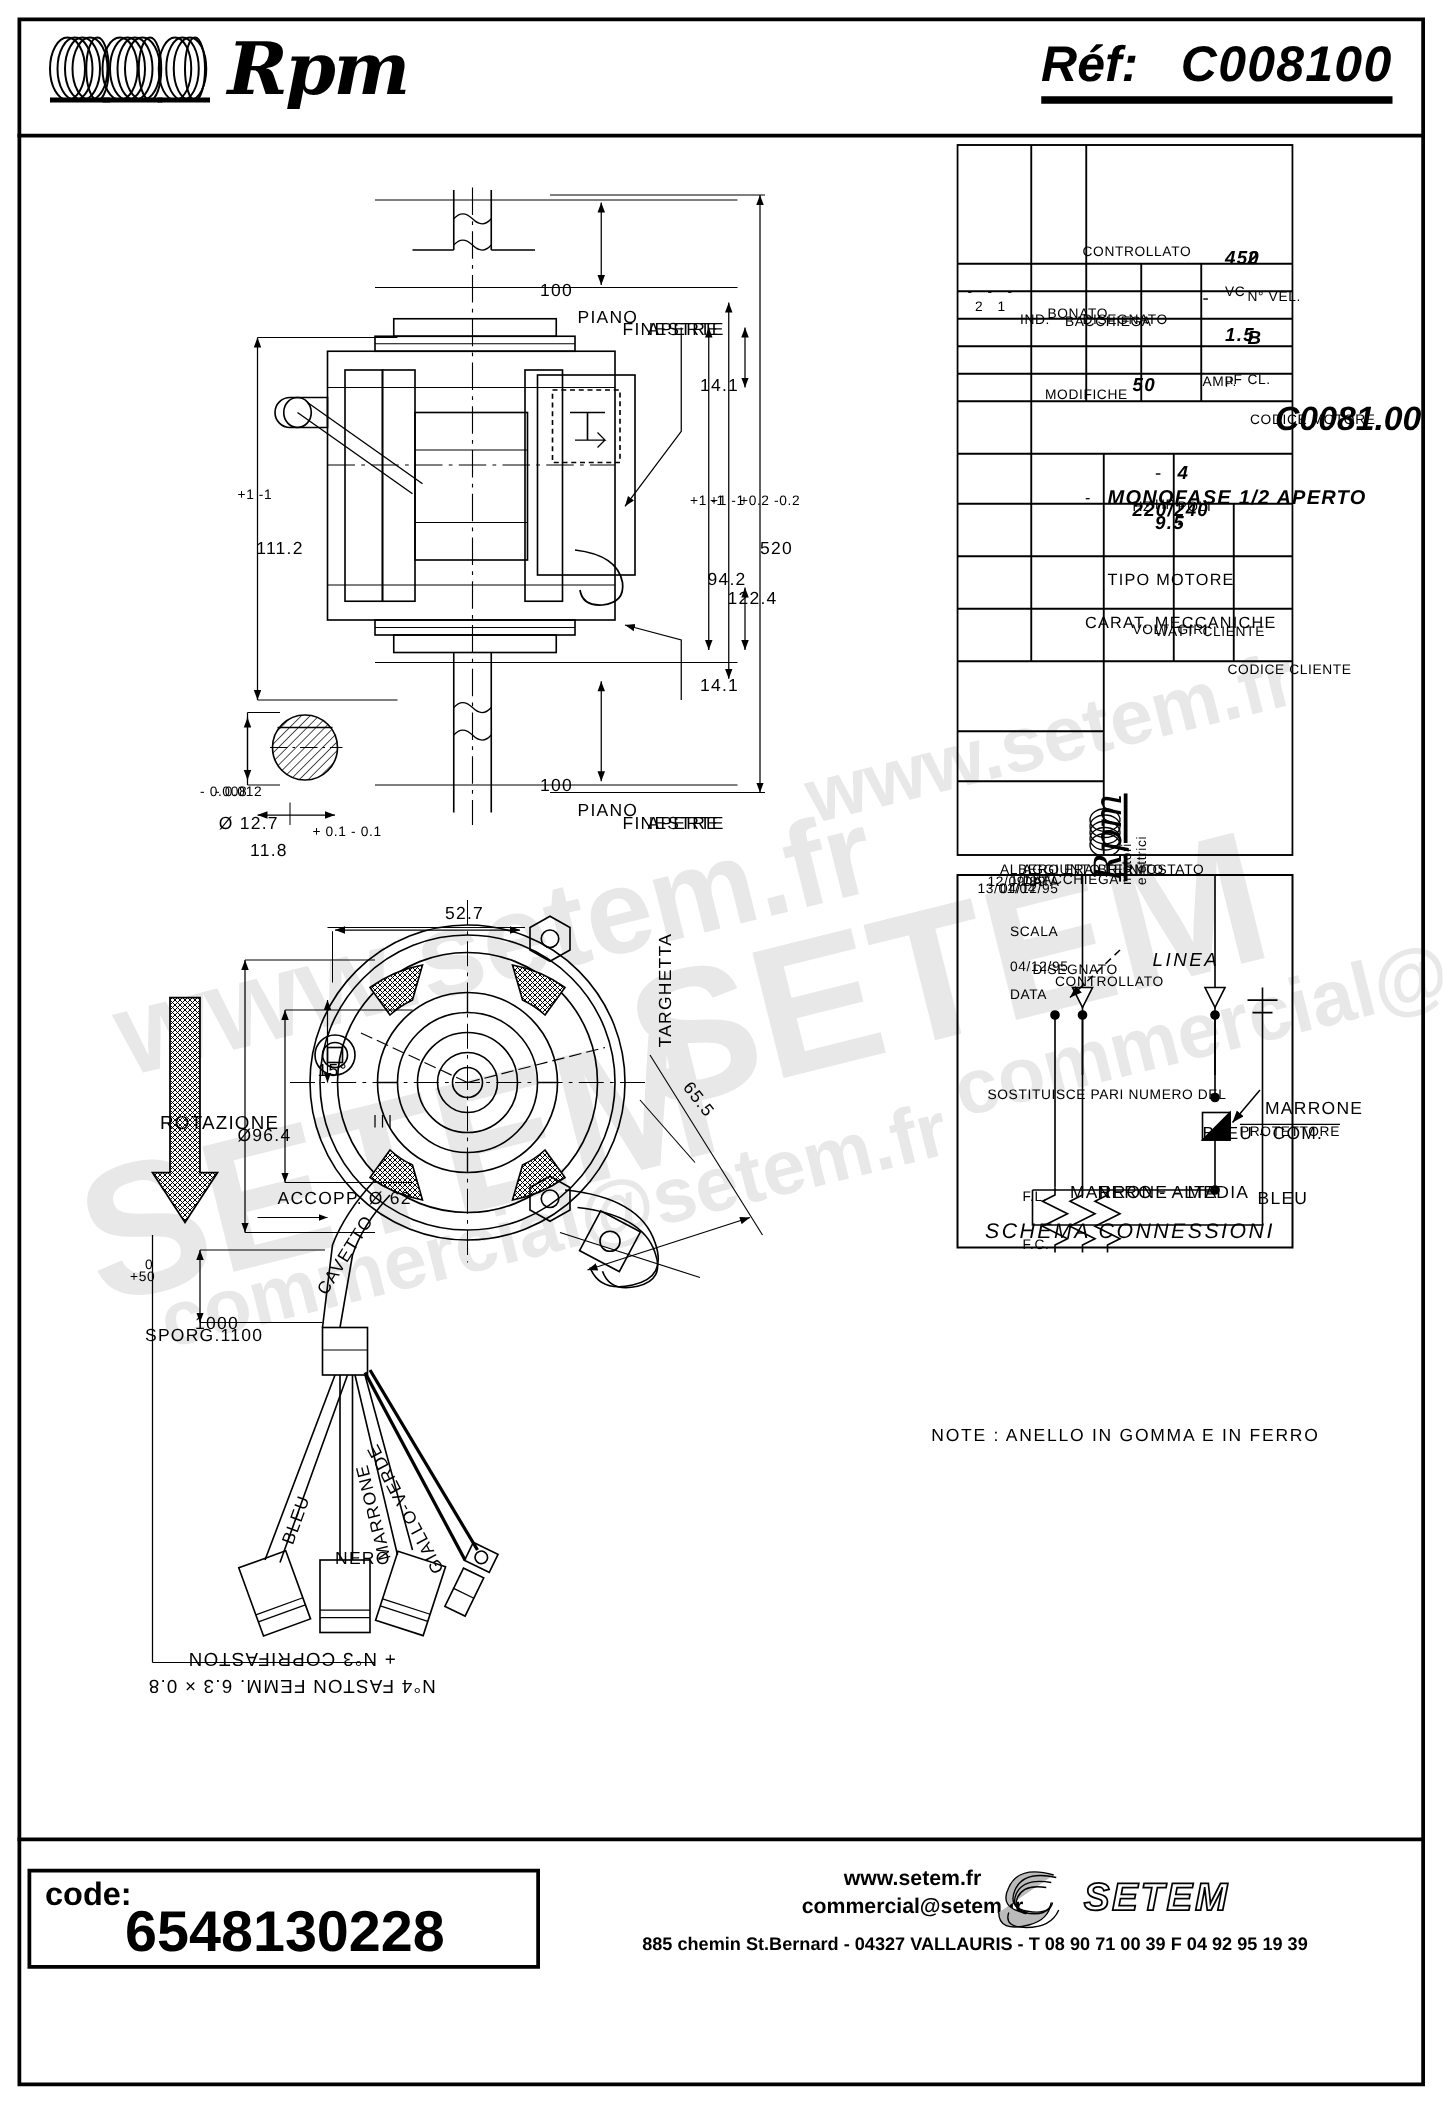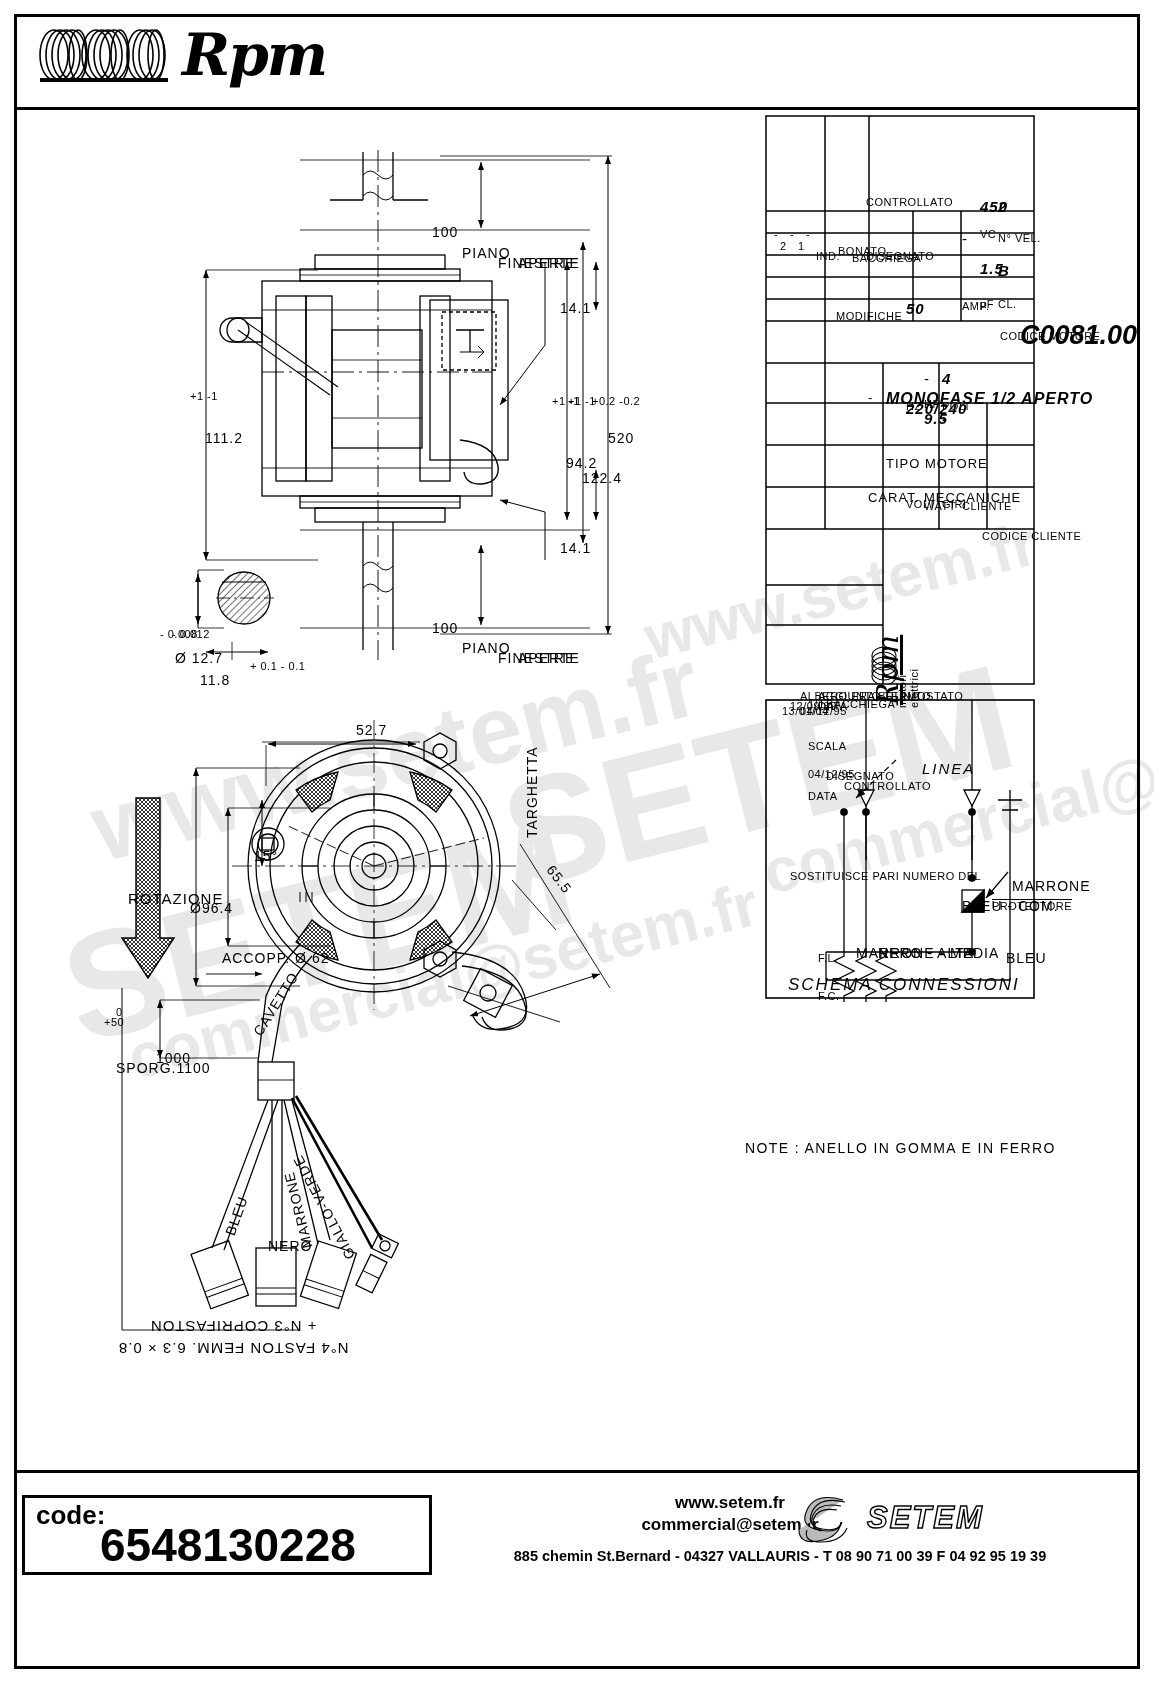--- a/index.html
+++ b/index.html
@@ -142,20 +142,24 @@
             <ellipse cx="120" cy="28" rx="8" ry="25"></ellipse>
           <rect x="4" y="51" width="48" height="4" fill="#000" stroke="none"></rect>
           <rect x="46" y="51" width="48" height="4" fill="#000" stroke="none"></rect>
           <rect x="90" y="51" width="42" height="4" fill="#000" stroke="none"></rect>
         </g>
       </svg>
     </div>
     <div class="rpm-word">Rpm</div>
   </div>
 
+  <div class="ref-block">
+    <span class="ref-lbl">Réf:</span>
+    <span class="ref-val">C008100</span>
+  </div>
 
   <svg class="draw" width="1154" height="1683">
     <defs>
       <marker id="ar" markerWidth="9" markerHeight="9" refX="8" refY="3" orient="auto">
         <path d="M0,0 L8,3 L0,6 z" fill="#000"></path>
       </marker>
       <marker id="arS" markerWidth="9" markerHeight="9" refX="0" refY="3" orient="auto">
         <path d="M8,0 L0,3 L8,6 z" fill="#000"></path>
       </marker>
       <pattern id="hatch" width="5" height="5" patternTransform="rotate(45)" patternUnits="userSpaceOnUse">

